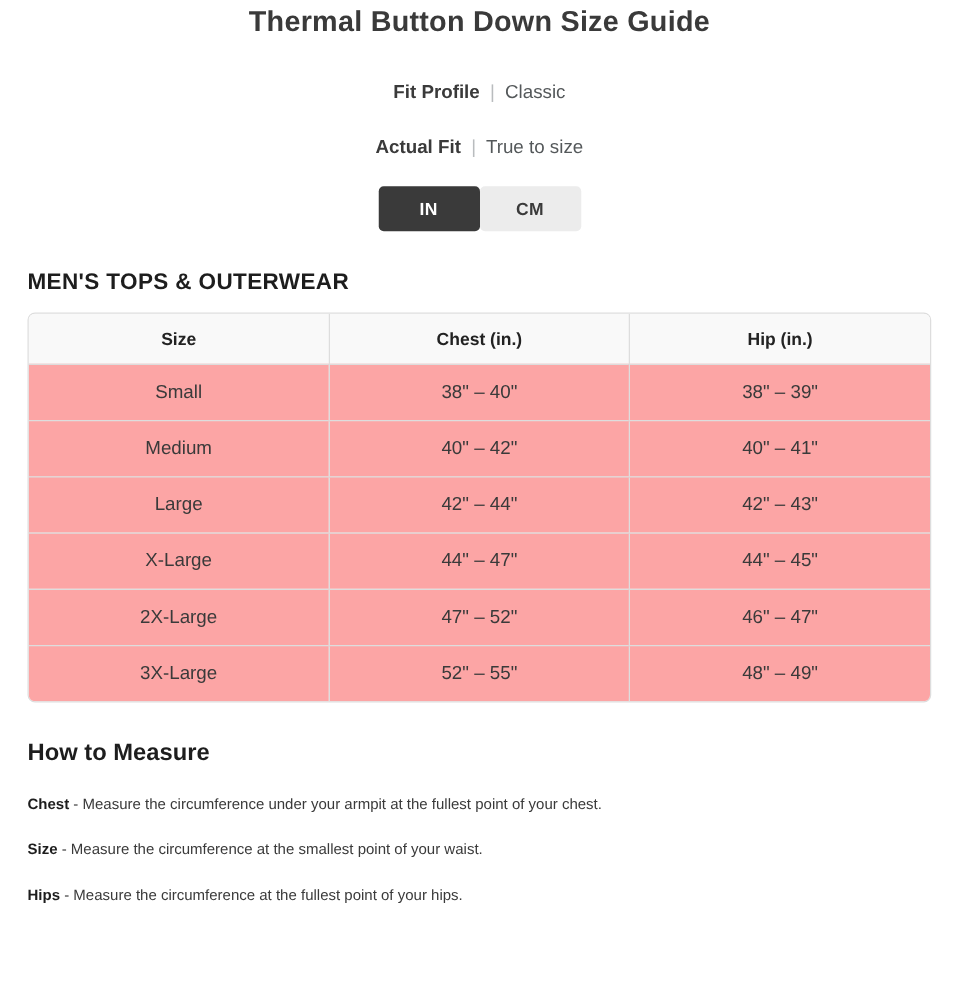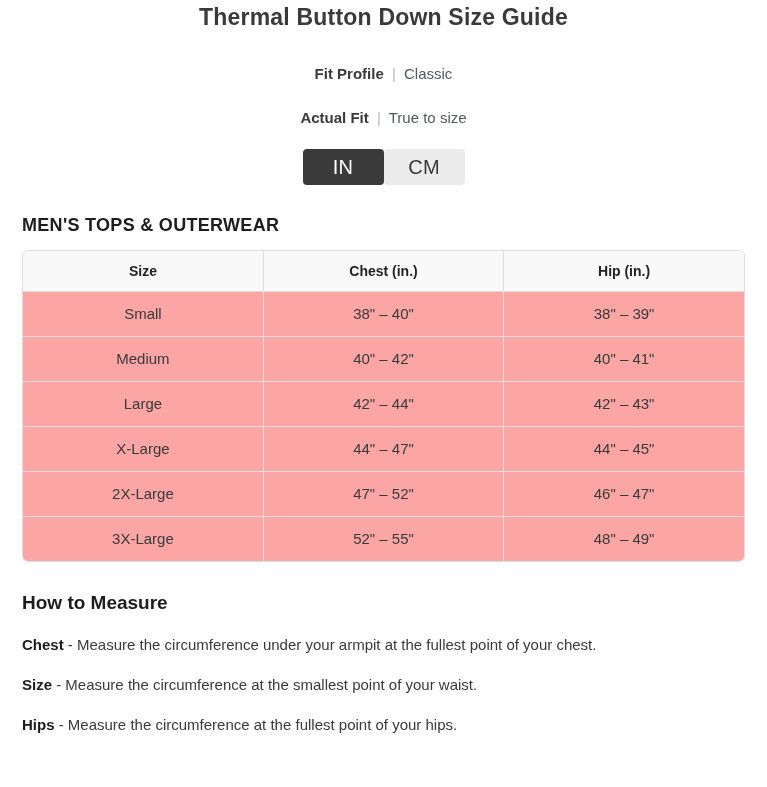--- a/index.html
+++ b/index.html
@@ -40,22 +40,22 @@
   .fit-line .pipe{color:#b9bcbe;margin:0 4px;}
   .unit-toggle{
     margin-top:23px;
     display:flex;
     justify-content:center;
   }
   .unit-btn{
     width:81px;height:36px;
     border:none;
     font-family:inherit;
-    font-size:20px;
-    font-weight:400;
+    font-size:14px;
+    font-weight:700;
     letter-spacing:.3px;
     cursor:pointer;
     background:var(--toggle-inactive-bg);
     color:var(--text-dark);
     border-radius:4px;
   }
   .unit-btn.active{
     background:var(--toggle-active-bg);
     color:var(--toggle-active-text);
   }
@@ -97,21 +97,21 @@
   .size-table tr + tr td,
   .size-table tbody tr:first-child td{border-top:1px solid var(--table-border);}
   .htm-heading{
     margin:30px 0 0 22px;
     font-size:19px;
     font-weight:800;
     color:var(--heading-black);
   }
   .measure-line{
     margin:22px 22px 0 22px;
-    font-size:15px;
+    font-size:12px;
     color:var(--text-dark);
     line-height:1.2;
   }
   .measure-line .term{font-weight:700;color:var(--heading-black);}
 </style>
 </head>
 <body>
 
 <div class="page">
 

